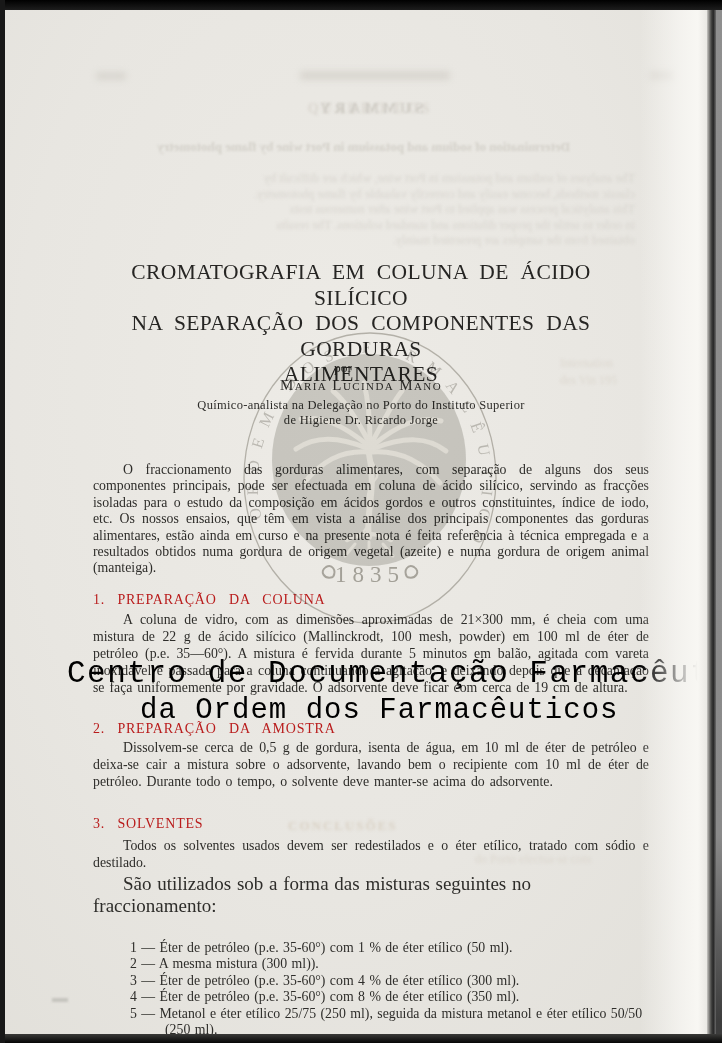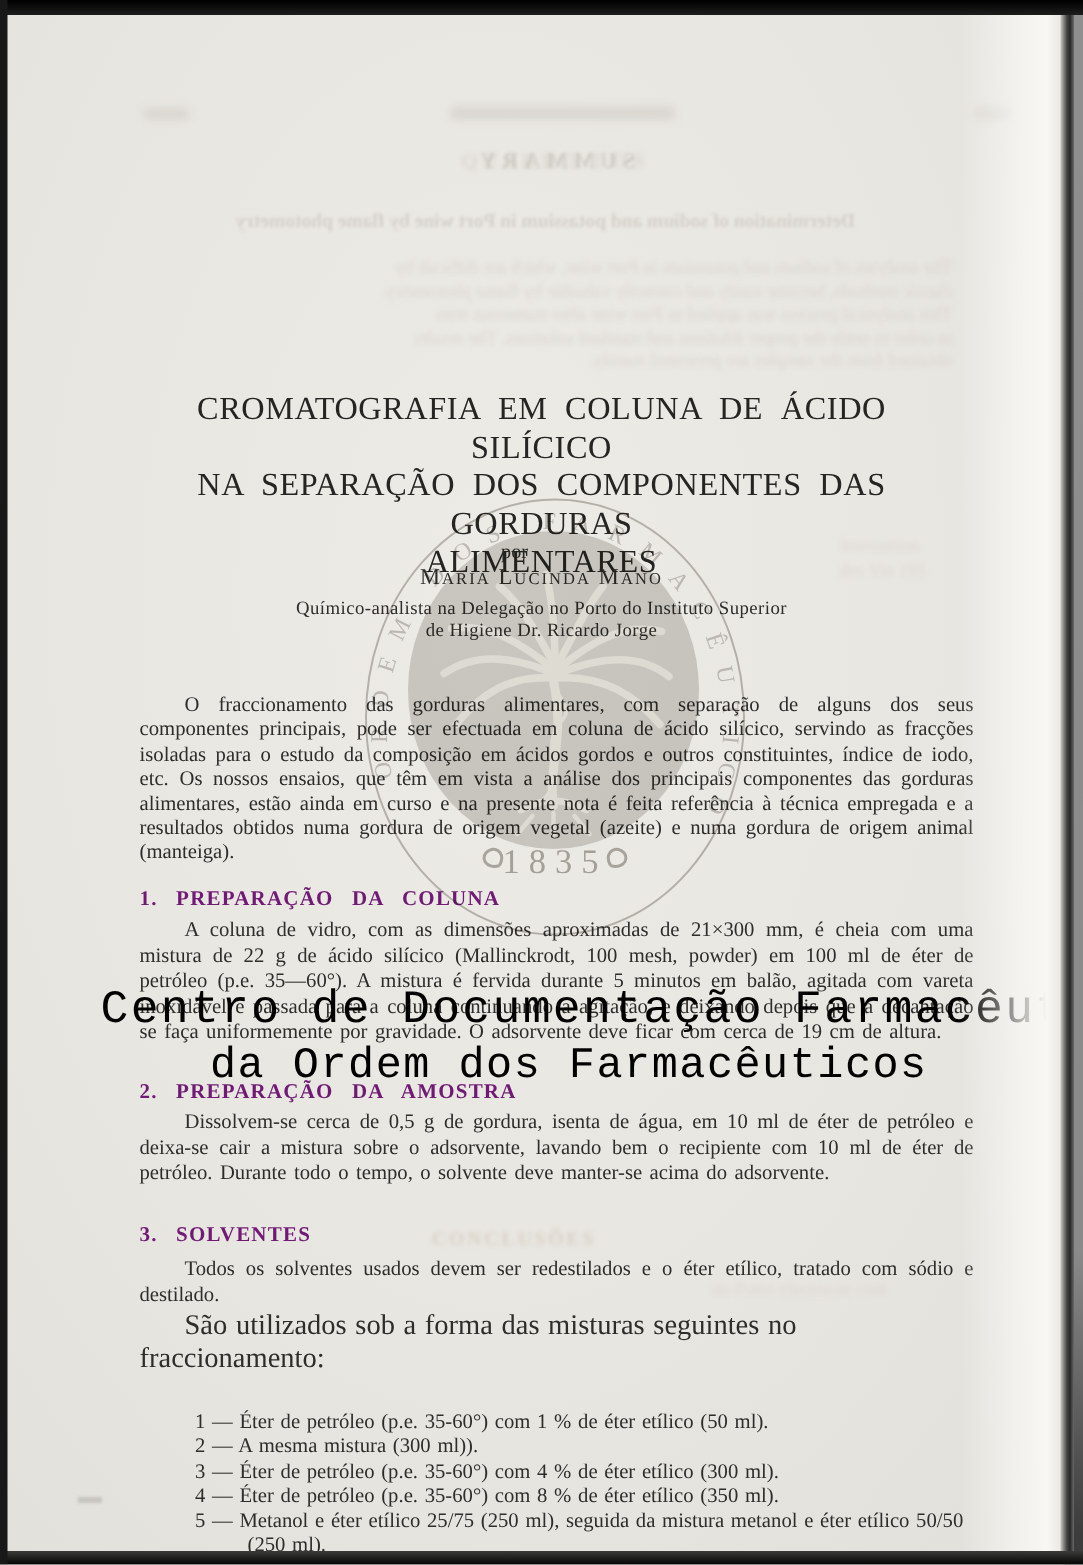--- a/index.html
+++ b/index.html
@@ -49,22 +49,22 @@
     font-size:21.5px;line-height:25.5px;letter-spacing:.4px;word-spacing:6px;color:#262523;}
   .por{position:absolute;top:360px;left:0;width:614px;text-align:center;font-size:13.5px;margin-left:36px;}
   .author{position:absolute;top:377px;left:0;width:722px;text-align:center;
     font-variant:small-caps;font-size:15px;letter-spacing:1.4px;}
   .affil{position:absolute;left:0;width:722px;text-align:center;font-size:12.5px;letter-spacing:.3px;}
   .a1{top:398px;} .a2{top:413px;}
 
   .para{font-size:13.8px;line-height:16.9px;text-align:justify;
     text-indent:30px;word-spacing:1.5px;color:#2e2d2a;}
   .intro{top:462px;line-height:16.4px;}
-  .h{position:absolute;left:93px;font-weight:bold;font-size:14px;
-    letter-spacing:.8px;word-spacing:8px;color:#701a75;}
+  .h{position:absolute;left:93px;font-weight:normal;font-size:14px;
+    letter-spacing:.8px;word-spacing:8px;color:#b91c1c;}
   .h1{top:592px;} .b1{top:612px;}
   .h2{top:721px;} .b2{top:740px;}
   .h3{top:816px;} .b3{top:838px;}
   .list-intro{position:absolute;left:93px;top:873px;width:556px;
     font-size:19px;text-indent:30px;word-spacing:1px;}
   .slist{position:absolute;left:130px;top:940px;width:521px;font-size:13.8px;line-height:16.4px;}
   .slist .item{padding-left:35px;text-indent:-35px;word-spacing:1px;}
 
   
   .wm{position:absolute;font-family:Liberation Mono, monospace;color:#000000;

